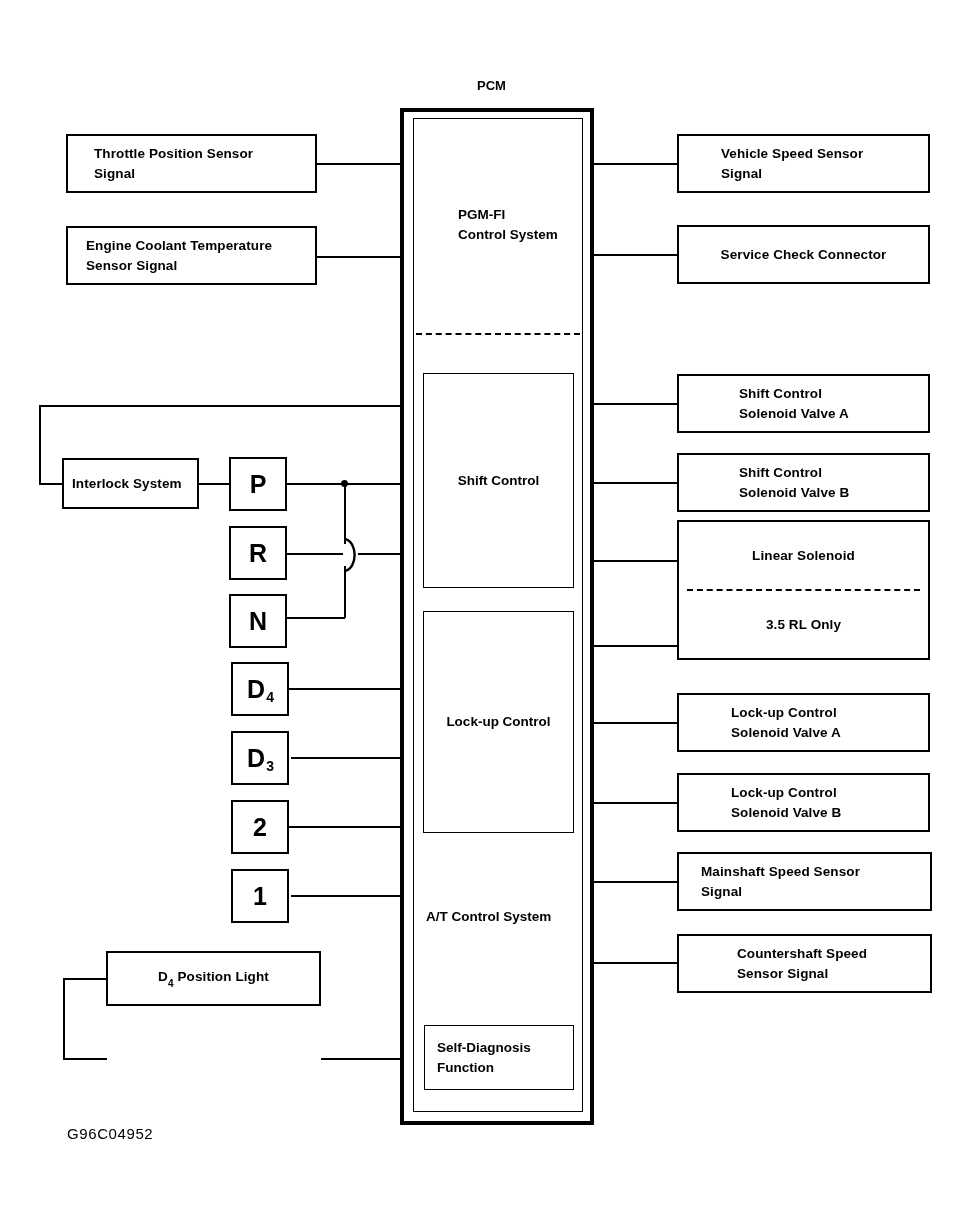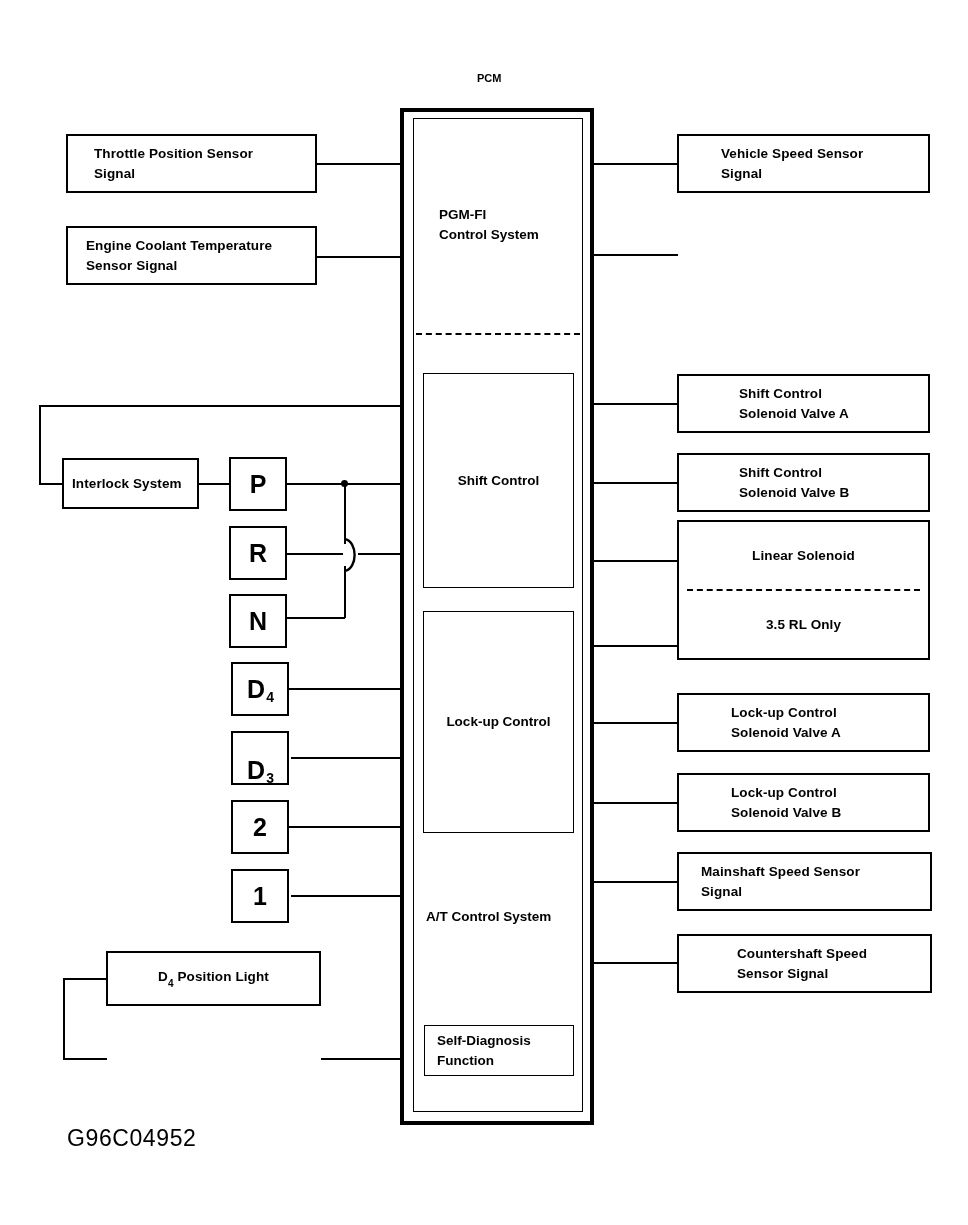--- a/index.html
+++ b/index.html
@@ -28,23 +28,23 @@
   .lbl{position:absolute;font-size:13.5px;font-weight:bold;line-height:1.45;white-space:pre-line;z-index:7;}
 
   
   .w{position:absolute;background:#000;z-index:2;}
   .wh{height:2px;}
   .wv{width:2px;}
   .dot{position:absolute;width:7px;height:7px;border-radius:50%;background:#000;z-index:8;}
   .dash{position:absolute;border-top:2px dashed #000;z-index:7;}
 
   .hop{position:absolute;z-index:9;}
-  .caption{position:absolute;font-size:23px;font-family:"Liberation Sans",sans-serif;
+  .caption{position:absolute;font-size:15px;font-family:"Liberation Sans",sans-serif;
            font-weight:400;letter-spacing:.6px;z-index:9;}
-  .pcmlabel{position:absolute;font-size:11px;font-weight:bold;z-index:9;}
+  .pcmlabel{position:absolute;font-size:13px;font-weight:bold;z-index:9;margin-top:6px;}
 </style>
 </head>
 <body>
 
 <div id="stage">
 
   <div class="pcmlabel" style="left:477px;top:72px;">PCM</div>
 
   <div class="w wh" style="left:317px;top:163px;width:104px;"></div>
   <div class="w wh" style="left:317px;top:256px;width:104px;"></div>
@@ -86,34 +86,34 @@
   <div class="w wh" style="left:574px;top:722px;width:104px;"></div>
   <div class="w wh" style="left:574px;top:802px;width:104px;"></div>
   <div class="w wh" style="left:574px;top:881px;width:104px;"></div>
   <div class="w wh" style="left:574px;top:962px;width:104px;"></div>
 
   <div class="pcm-outer" style="left:400px;top:108px;width:194px;height:1017px;"></div>
   <div class="pcm-inner" style="left:413px;top:118px;width:170px;height:994px;"></div>
 
   <div class="dash" style="left:416px;top:333px;width:164px;"></div>
 
-  <div class="lbl" style="left:439px;top:205px;">PGM-FI
+  <div class="lbl" style="left:458px;top:205px;">PGM-FI
 Control System</div>
 
   <div class="sub" style="left:423px;top:373px;width:151px;height:215px;">
     <span class="txt">Shift Control</span>
   </div>
 
   <div class="sub" style="left:423px;top:611px;width:151px;height:222px;">
     <span class="txt">Lock-up Control</span>
   </div>
 
   <div class="lbl" style="left:426px;top:907px;">A/T Control System</div>
 
-  <div class="sub" style="left:424px;top:1025px;width:150px;height:51px;justify-content:flex-start;">
+  <div class="sub" style="left:424px;top:1025px;width:150px;height:65px;justify-content:flex-start;">
     <span class="txt" style="padding-left:12px;text-align:left;">Self-Diagnosis
 Function</span>
   </div>
 
   <div class="box pad" style="left:66px;top:134px;width:251px;height:59px;">
     <span class="txt">Throttle Position Sensor
 Signal</span>
   </div>
 
   <div class="box pad" style="left:66px;top:226px;width:251px;height:59px;padding-left:18px;">
@@ -135,35 +135,38 @@
   </div>
   <div class="gear" style="left:229px;top:526px;">
     <span class="txt">R</span>
   </div>
   <div class="gear" style="left:229px;top:594px;">
     <span class="txt">N</span>
   </div>
   <div class="gear" style="left:231px;top:662px;text-align:right;">
     <span class="txt"><span>D</span><sub>4</sub></span>
   </div>
-  <div class="gear" style="left:231px;top:731px;align-items:flex-end;">
+  <div class="gear" style="left:231px;top:731px;">
     <span class="txt"><span>D</span><sub>3</sub></span>
   </div>
   <div class="gear" style="left:231px;top:800px;">
     <span class="txt">2</span>
   </div>
   <div class="gear" style="left:231px;top:869px;">
     <span class="txt">1</span>
   </div>
 
   <div class="box pad" style="left:677px;top:134px;width:253px;height:59px;padding-left:42px;">
     <span class="txt">Vehicle Speed Sensor
 Signal</span>
   </div>
 
+  <div class="box ctr" style="left:677px;top:225px;width:253px;height:59px;">
+    <span class="txt">Service Check Connector</span>
+  </div>
 
   <div class="box pad" style="left:677px;top:374px;width:253px;height:59px;padding-left:60px;">
     <span class="txt">Shift Control
 Solenoid Valve A</span>
   </div>
 
   <div class="box pad" style="left:677px;top:453px;width:253px;height:59px;padding-left:60px;">
     <span class="txt">Shift Control
 Solenoid Valve B</span>
   </div>

